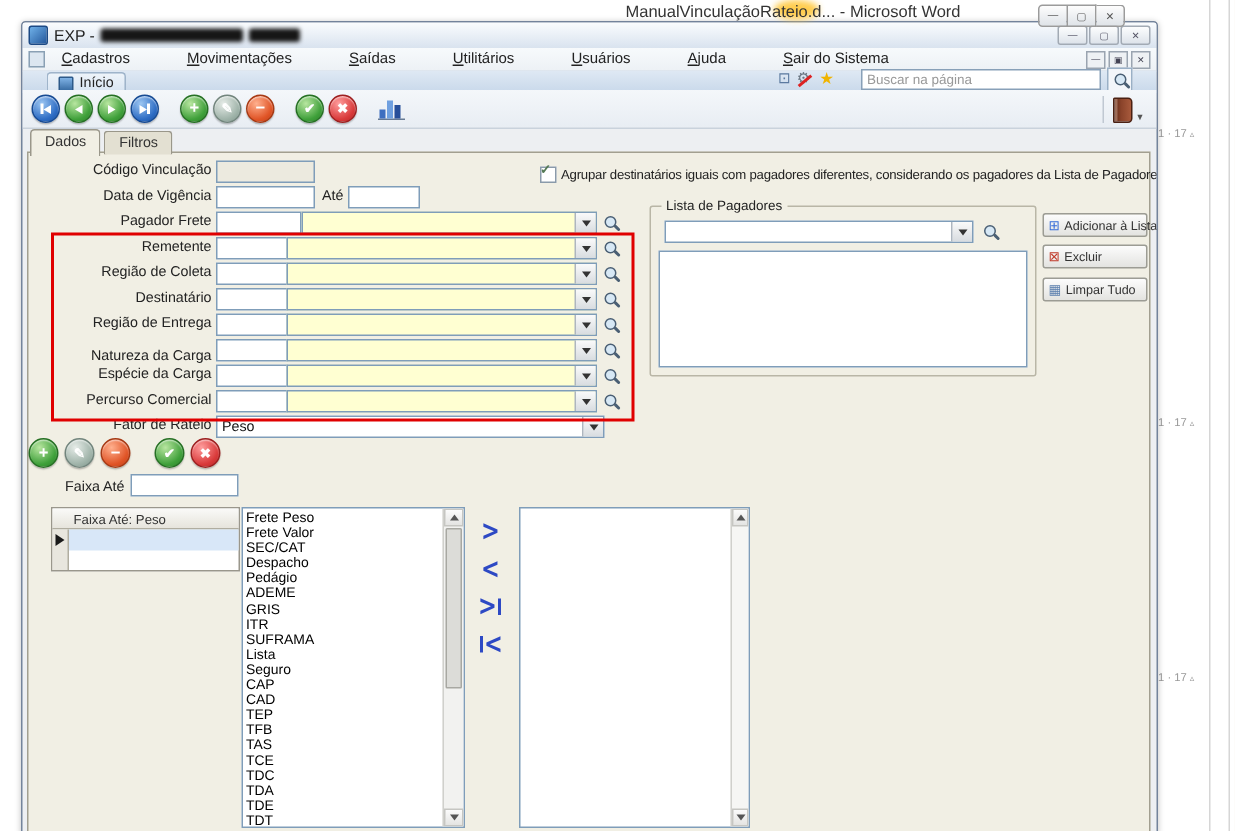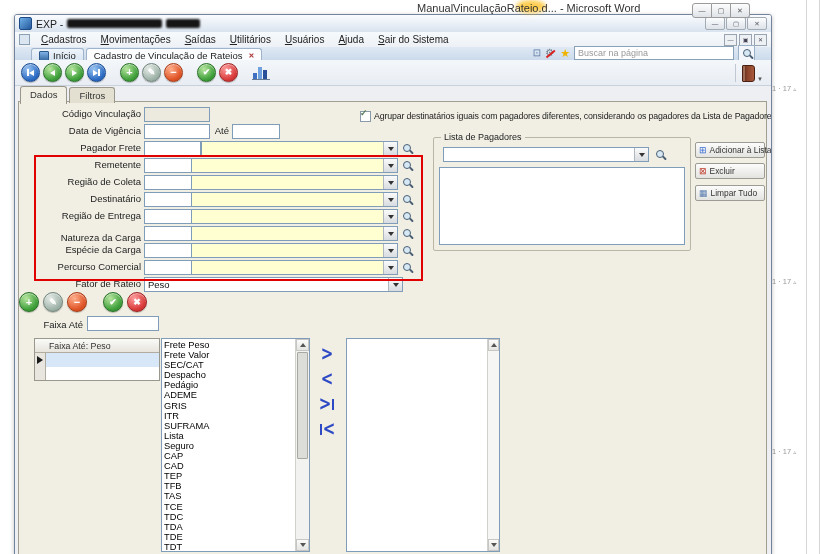--- a/index.html
+++ b/index.html
@@ -26,42 +26,42 @@
             border:1px solid #1d4a85;flex:0 0 auto;}
   .redact{height:9px;background:#161616;border-radius:2px;filter:blur(1.3px);display:inline-block;}
   .r1{width:95px;} .r2{width:34px;}
   .app-btns{margin-left:auto;display:flex;gap:1px;}
   .abtn{width:18px;height:11px;border:1px solid #a2aab4;background:linear-gradient(#fcfdfe,#dde3ea);
         display:flex;align-items:center;justify-content:center;font-size:6.5px;color:#556;border-radius:2px;}
   
   .menubar{position:absolute;left:0;top:17px;right:0;height:15px;background:linear-gradient(#f7fafc,#edf1f5);
            border-bottom:1px solid #d0d6dd;display:flex;align-items:center;padding:0 4px;}
   .mdi-icon{width:9px;height:9px;background:#dce6f0;border:1px solid #8aa0b4;margin-right:4px;flex:0 0 auto;}
-  .menu-items{display:flex;}
+  .menu-items{display:flex;gap:24px;}
   .menu-item{display:inline-block;font-size:10px;color:#222;padding:1px 7px;cursor:default;}
   .menu-item::first-letter{text-decoration:underline;}
   .mdi-btns{margin-left:auto;display:flex;gap:2px;}
   .mbtn{width:11px;height:10px;border:1px solid #9aa4b0;background:#eef1f4;display:flex;align-items:center;
         justify-content:center;font-size:6px;color:#445;}
   
   .tabstrip{position:absolute;left:0;top:32px;right:0;height:15px;background:linear-gradient(#dfe9f4,#c8d8ea);
             border-bottom:1px solid #a8bdd2;display:flex;align-items:flex-end;padding:0 16px;}
   .tab{display:flex;align-items:center;height:13px;padding:0 7px;font-size:9.5px;border:1px solid #9fb4ca;
        border-bottom:none;border-radius:3px 3px 0 0;background:linear-gradient(#eef4fa,#d7e4f2);margin-right:2px;}
   .tab.active{background:#fbfdfe;}
   .tab-ico{width:8px;height:8px;background:linear-gradient(#7fb2e5,#3a6ea5);border:1px solid #2d5a8a;
            border-radius:1px;margin-right:4px;}
   .tab-close{margin-left:6px;font-size:7px;color:#a33;font-weight:bold;}
   .strip-right{margin-left:auto;display:flex;align-items:center;gap:4px;padding-bottom:1px;}
   .ico-dd{font-size:10px;color:#5b7aa0;line-height:1;}
   .ico-tools{position:relative;font-size:10px;color:#6a7682;line-height:1;width:11px;}
   .red-slash{position:absolute;left:0;top:5px;width:11px;height:1.5px;background:#d22;transform:rotate(-40deg);}
   .ico-star{font-size:11px;color:#f0b400;line-height:1;}
   .searchbox{width:152px;height:12px;border:1px solid #88a0b8;font-size:9px;padding:0 3px;
-             font-family:"Liberation Sans",sans-serif;color:#333;}
+             font-family:"Liberation Sans",sans-serif;color:#333;margin-left:14px;}
   .searchbox::placeholder{color:#999;}
   .magbtn2{width:15px;height:14px;background:#f3f6fa;border:1px solid #9ab0c6;display:flex;align-items:center;justify-content:center;}
   .lens{position:relative;width:6px;height:6px;border:1.5px solid #4a5f74;border-radius:50%;background:#d7e8f5;}
   .lens::after{content:"";position:absolute;width:5px;height:1.6px;background:#4a5f74;transform:rotate(45deg);
                right:-4px;bottom:-2px;border-radius:1px;}
   
   .toolbar{position:absolute;left:0;top:45px;right:0;height:25px;background:linear-gradient(#f4f7fa,#e8edf3);
            border-bottom:1px solid #c9d2dc;display:flex;align-items:center;padding:0 6px;gap:3px;}
   .circle{width:17px;height:17px;border-radius:50%;display:flex;align-items:center;justify-content:center;
           color:#fff;box-shadow:inset 0 1px 1px rgba(255,255,255,.55),0 1px 1px rgba(0,0,0,.25);flex:0 0 auto;}
@@ -202,24 +202,20 @@
         <span class="mbtn">▣</span>
         <span class="mbtn">✕</span>
       </div>
     </div>
 
     <div class="tabstrip">
       <div class="tab">
         <span class="tab-ico"></span>
         <span>Início</span>
       </div>
-      <div class="tab active">
-        <span>Cadastro de Vinculação de Rateios</span>
-        <span class="tab-close">✕</span>
-      </div>
       <div class="strip-right">
         <span class="ico-dd">⊡</span>
         <span class="ico-tools">⚙<span class="red-slash"></span></span>
         <span class="ico-star">★</span>
         <input class="searchbox" placeholder="Buscar na página" style="">
         <span class="magbtn2">
             <span class="lens"></span>
           </span>
       </div>
     </div>

